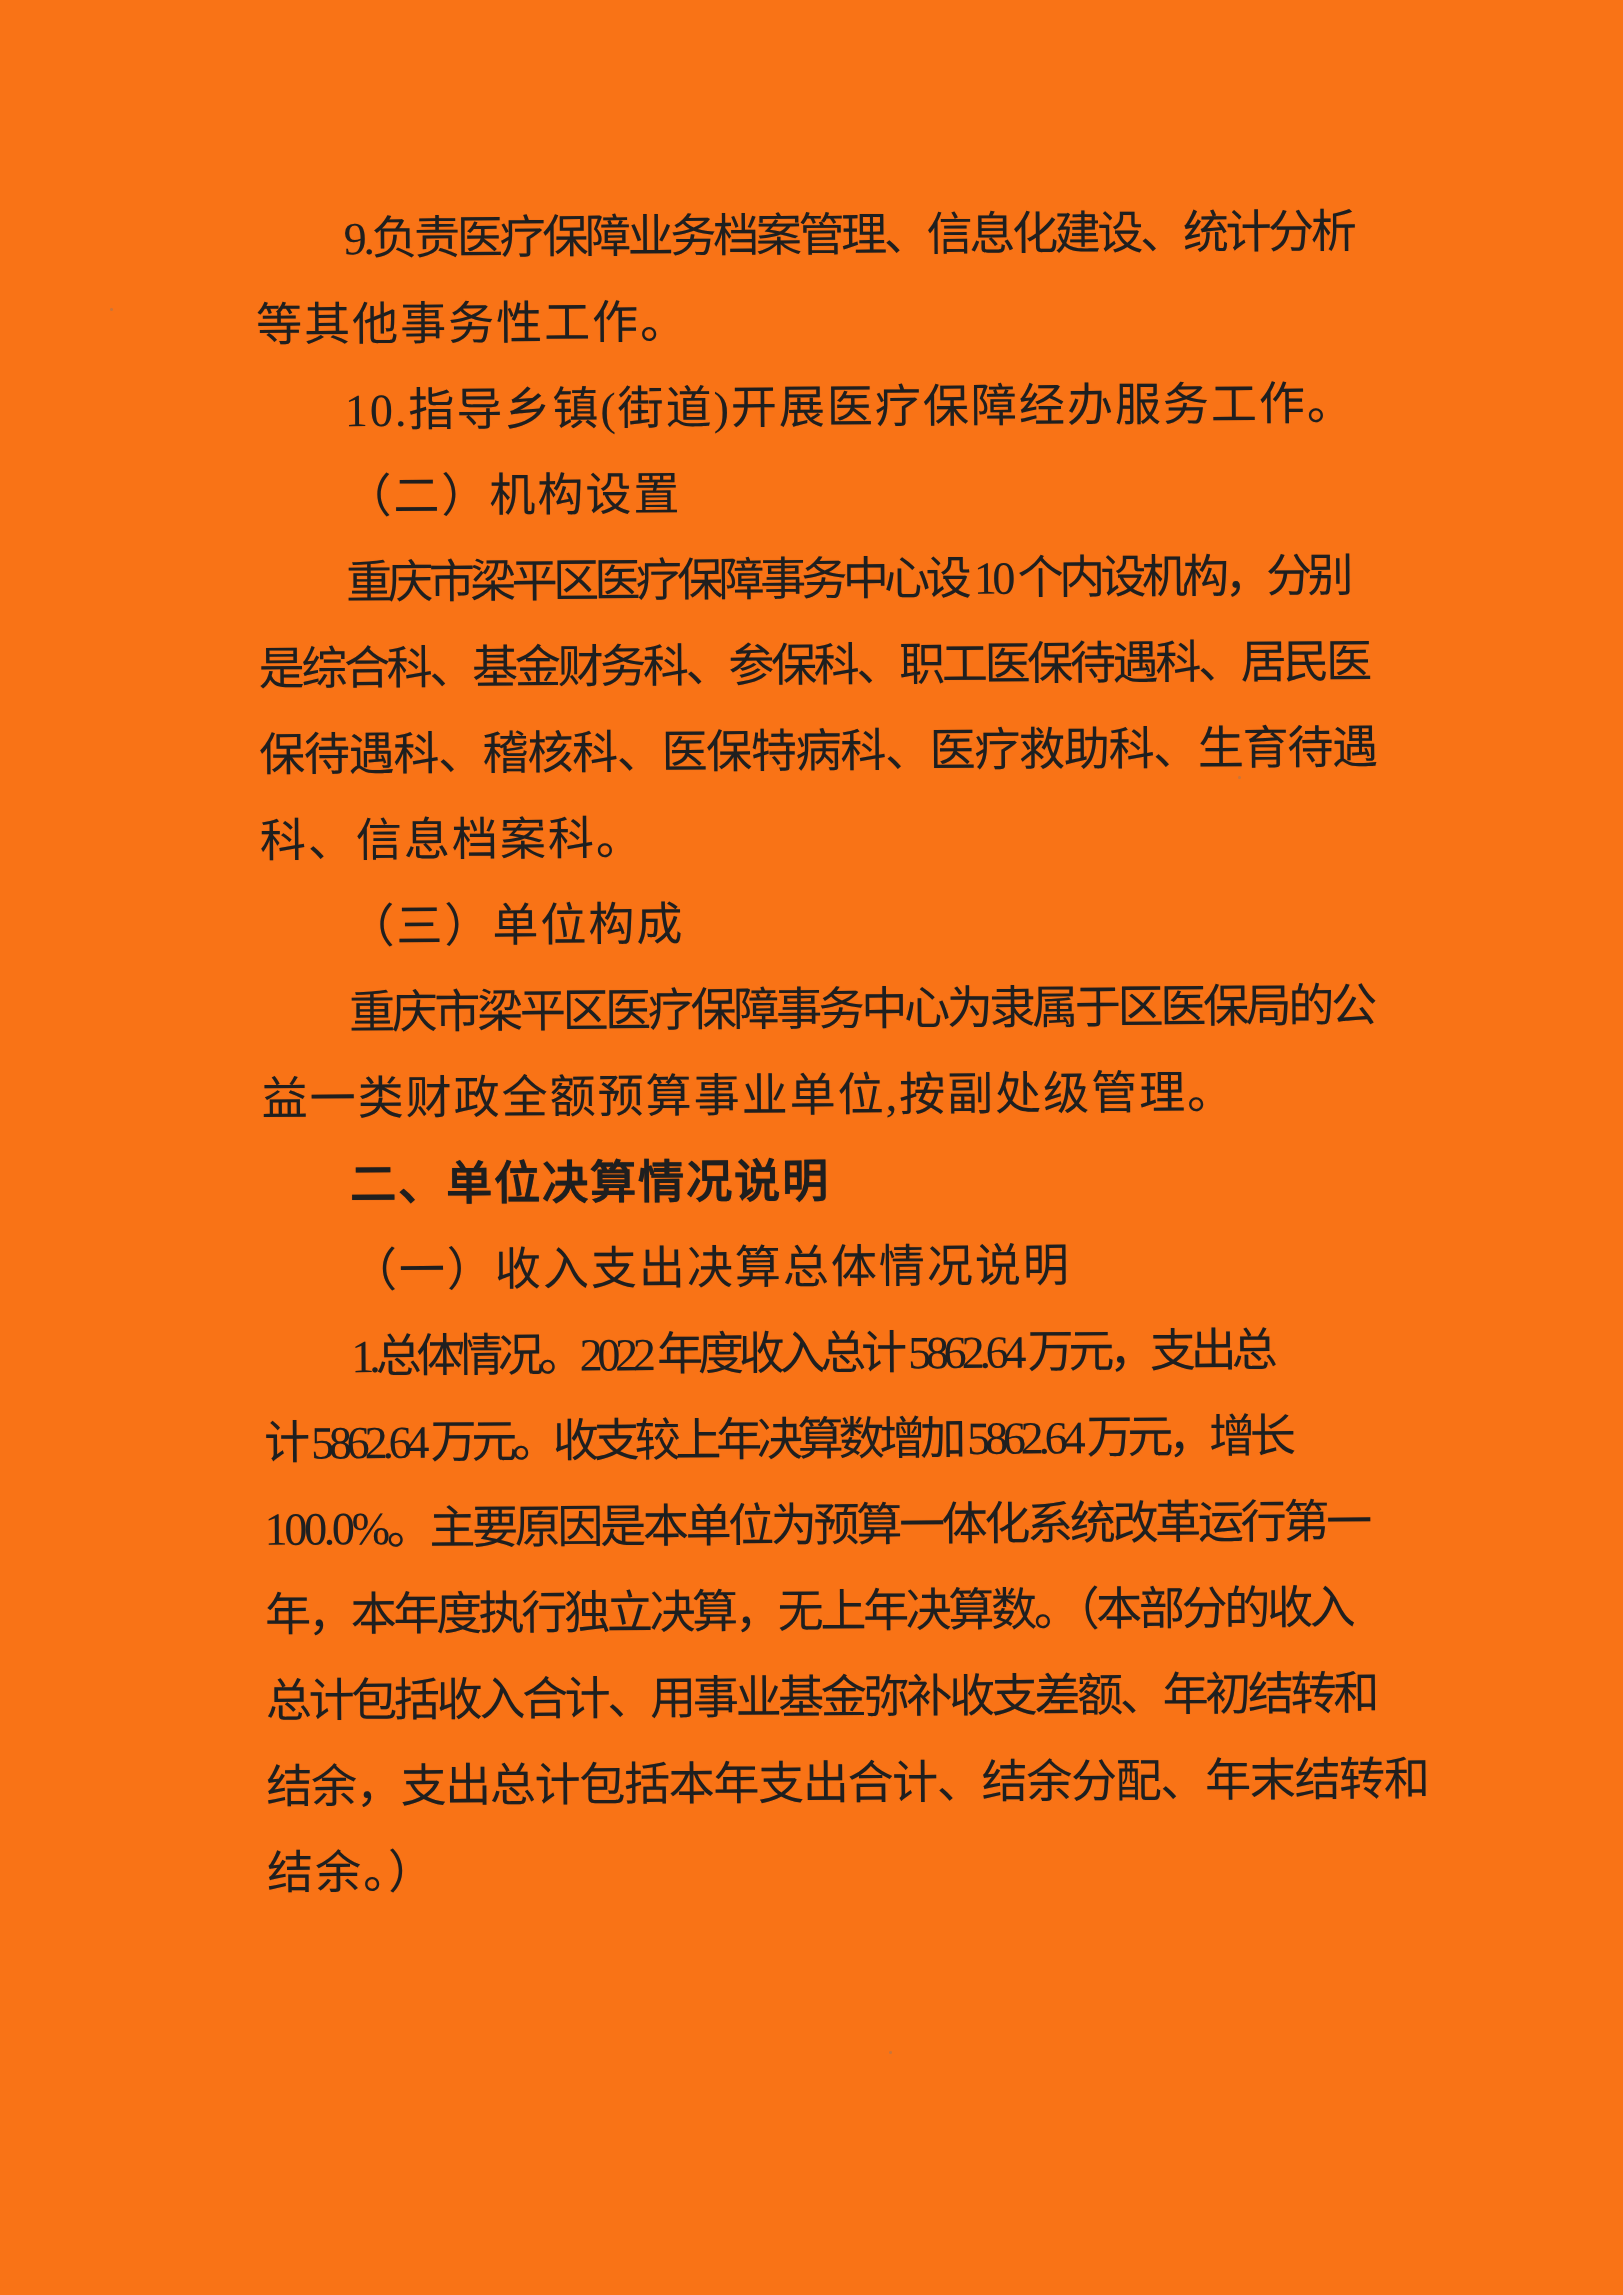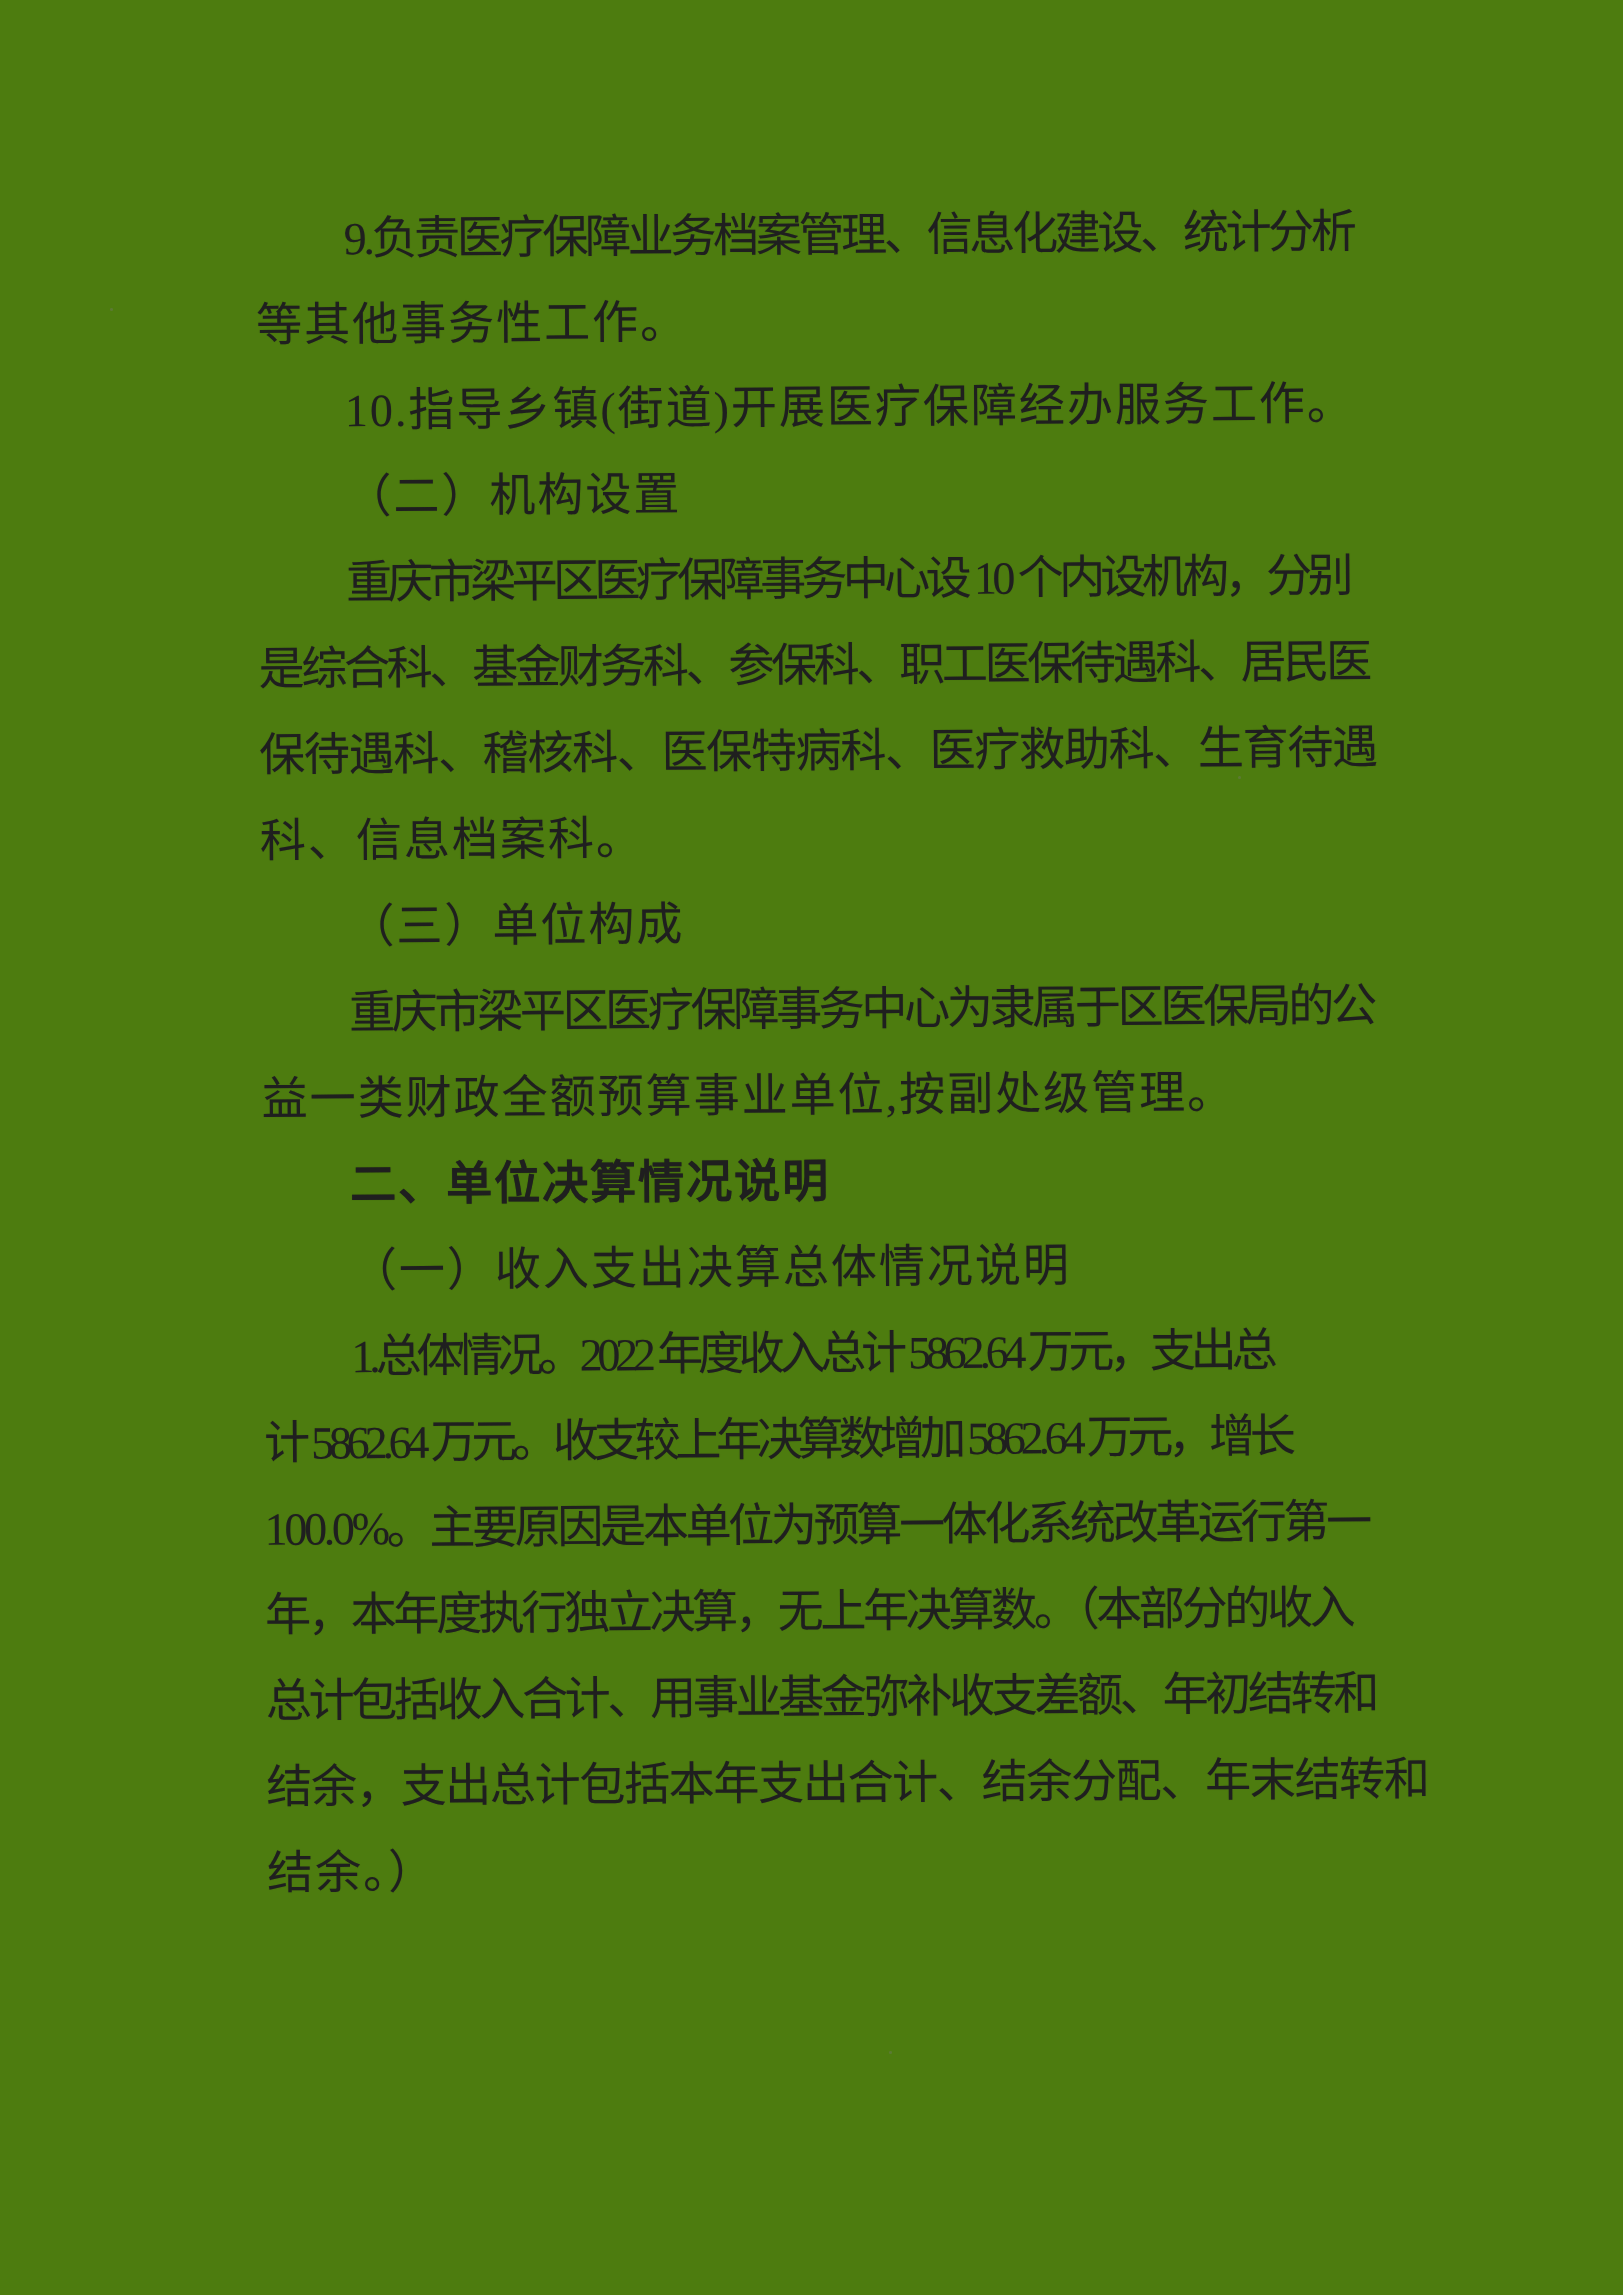--- a/index.html
+++ b/index.html
@@ -4,21 +4,21 @@
 <style>
   html, body {
     margin: 0;
     padding: 0;
     background: #ffffff;
   }
   .page {
     position: relative;
     width: 1623px;
     height: 2295px;
-    background: #4d7c0f;
+    background: #f97316;
     overflow: hidden;
     font-family: "Liberation Serif", "DejaVu Serif", serif;
   }
   
   .sheet {
     position: absolute;
     top: 0; left: 0; right: 0; bottom: 0;
     padding: 193px 249px 0 262px;
     transform: rotate(-0.4deg);
     transform-origin: 50% 50%;

